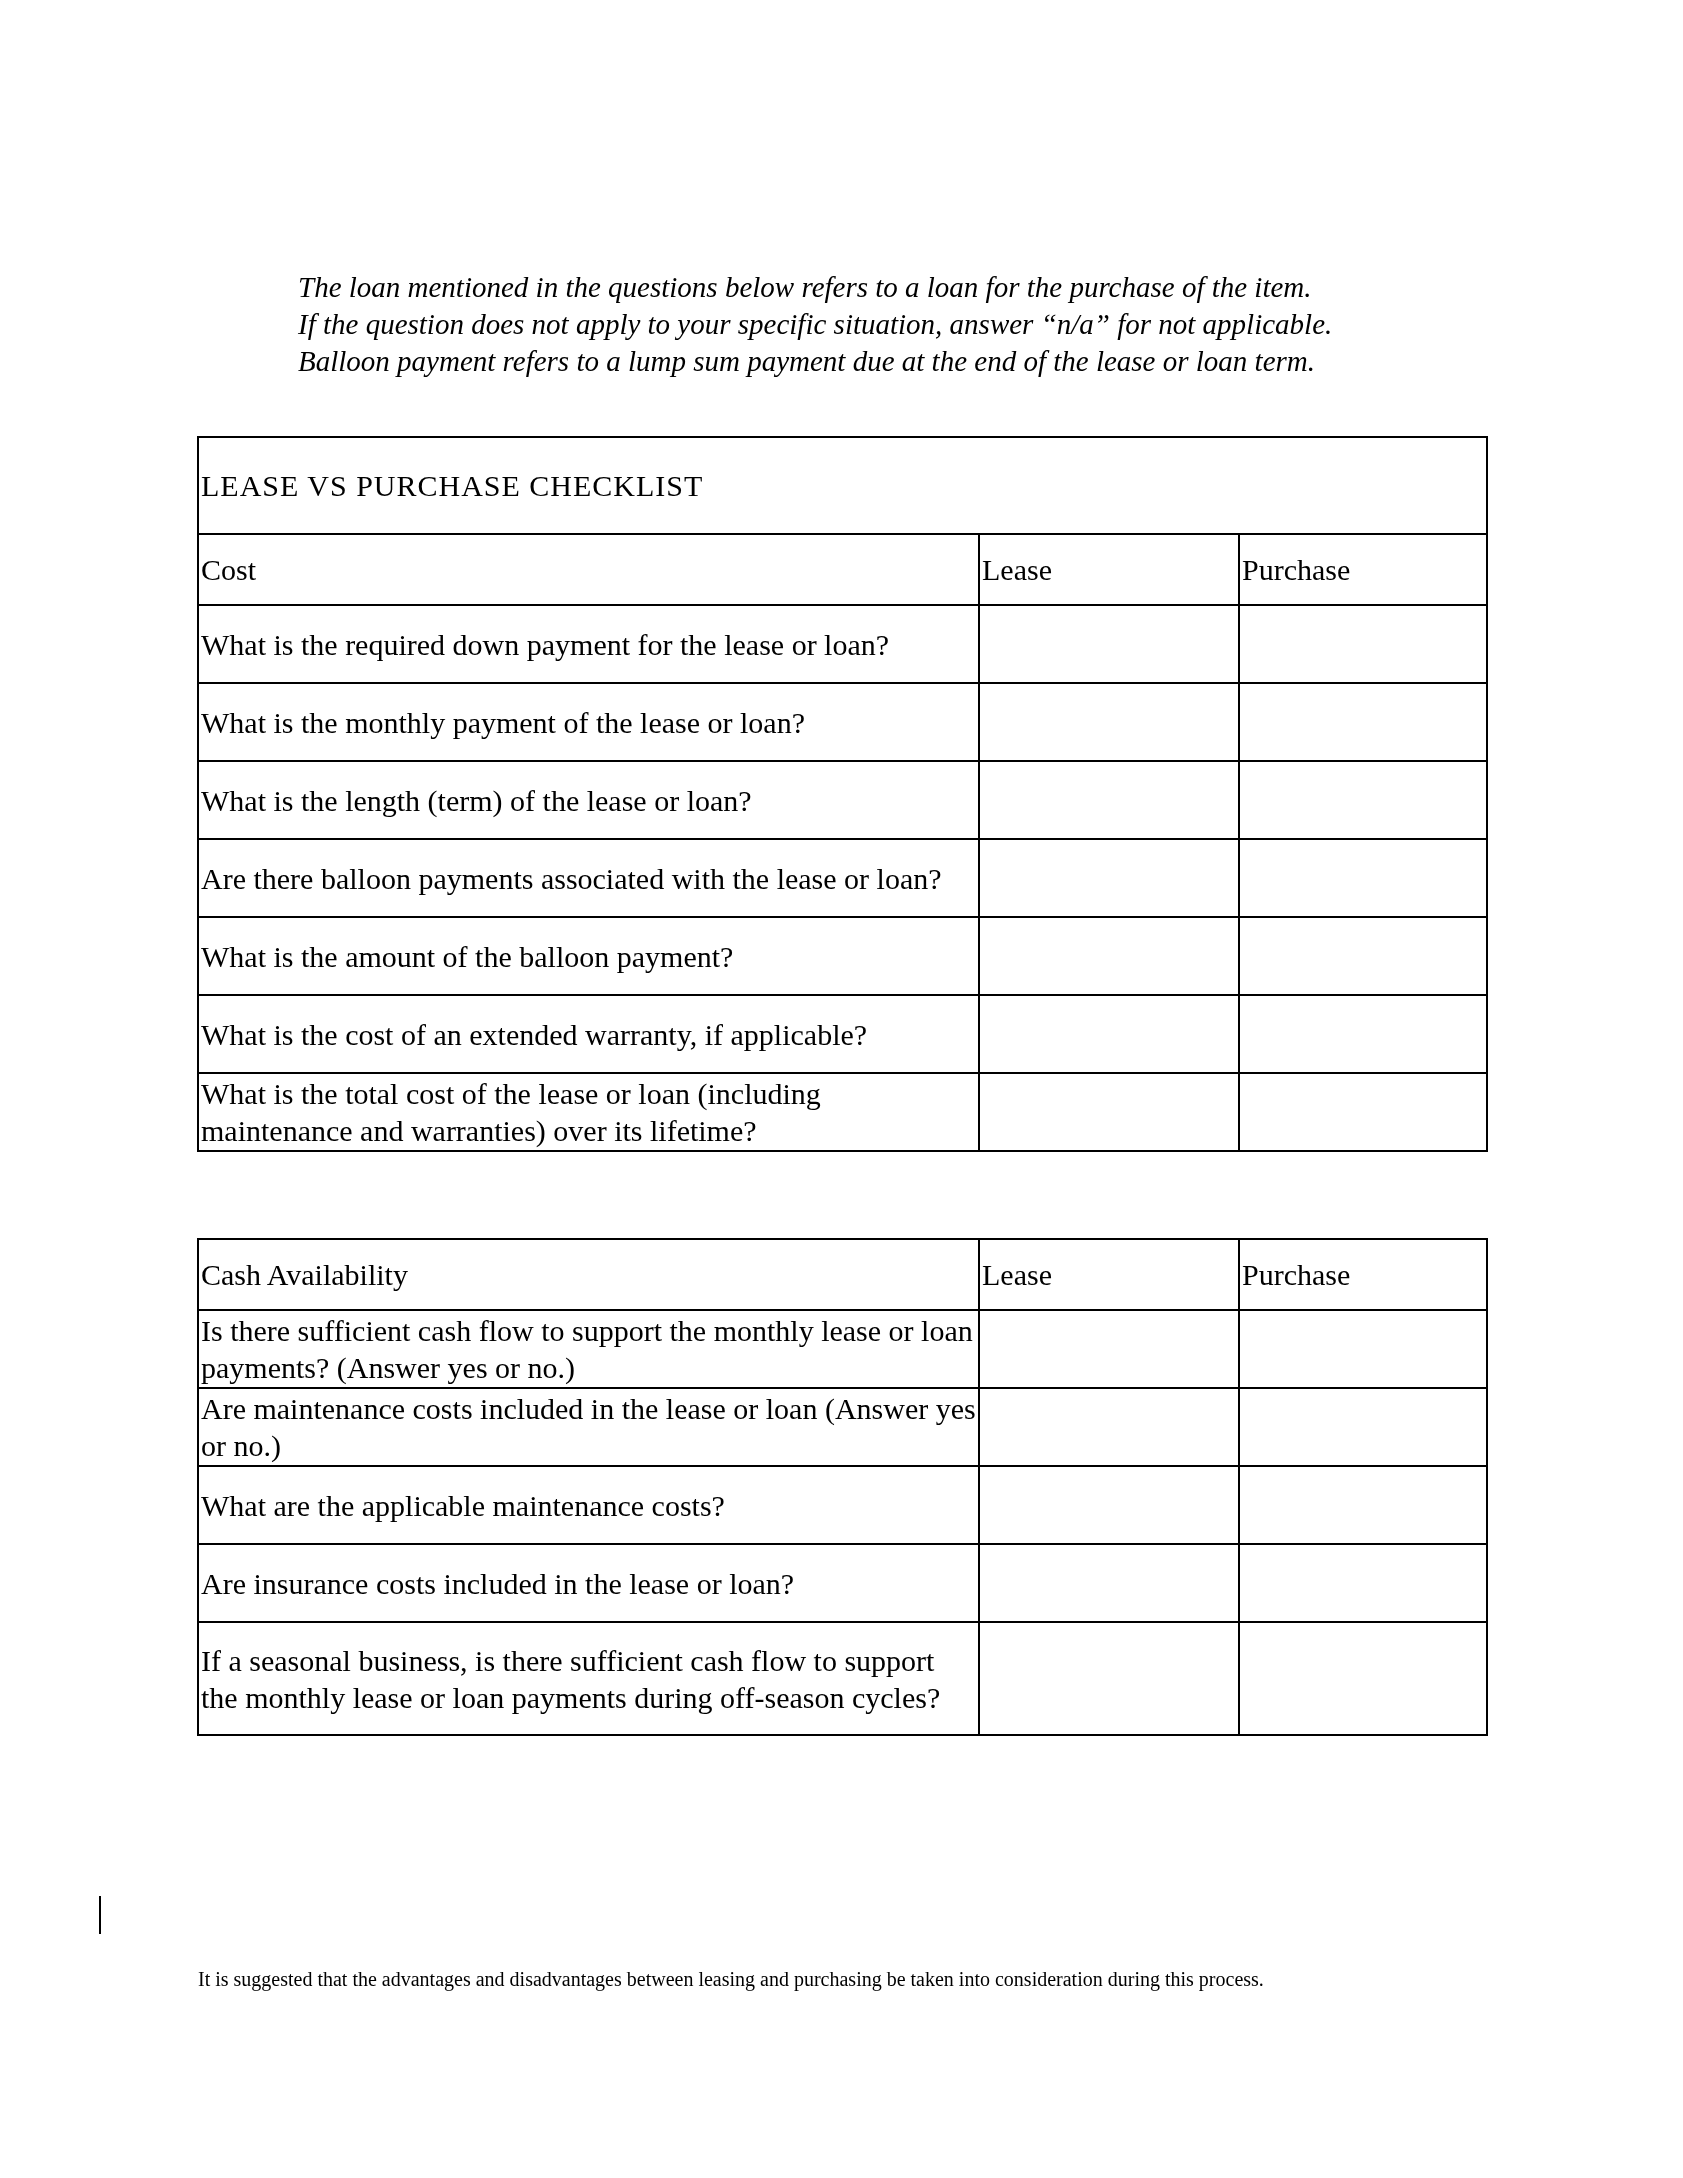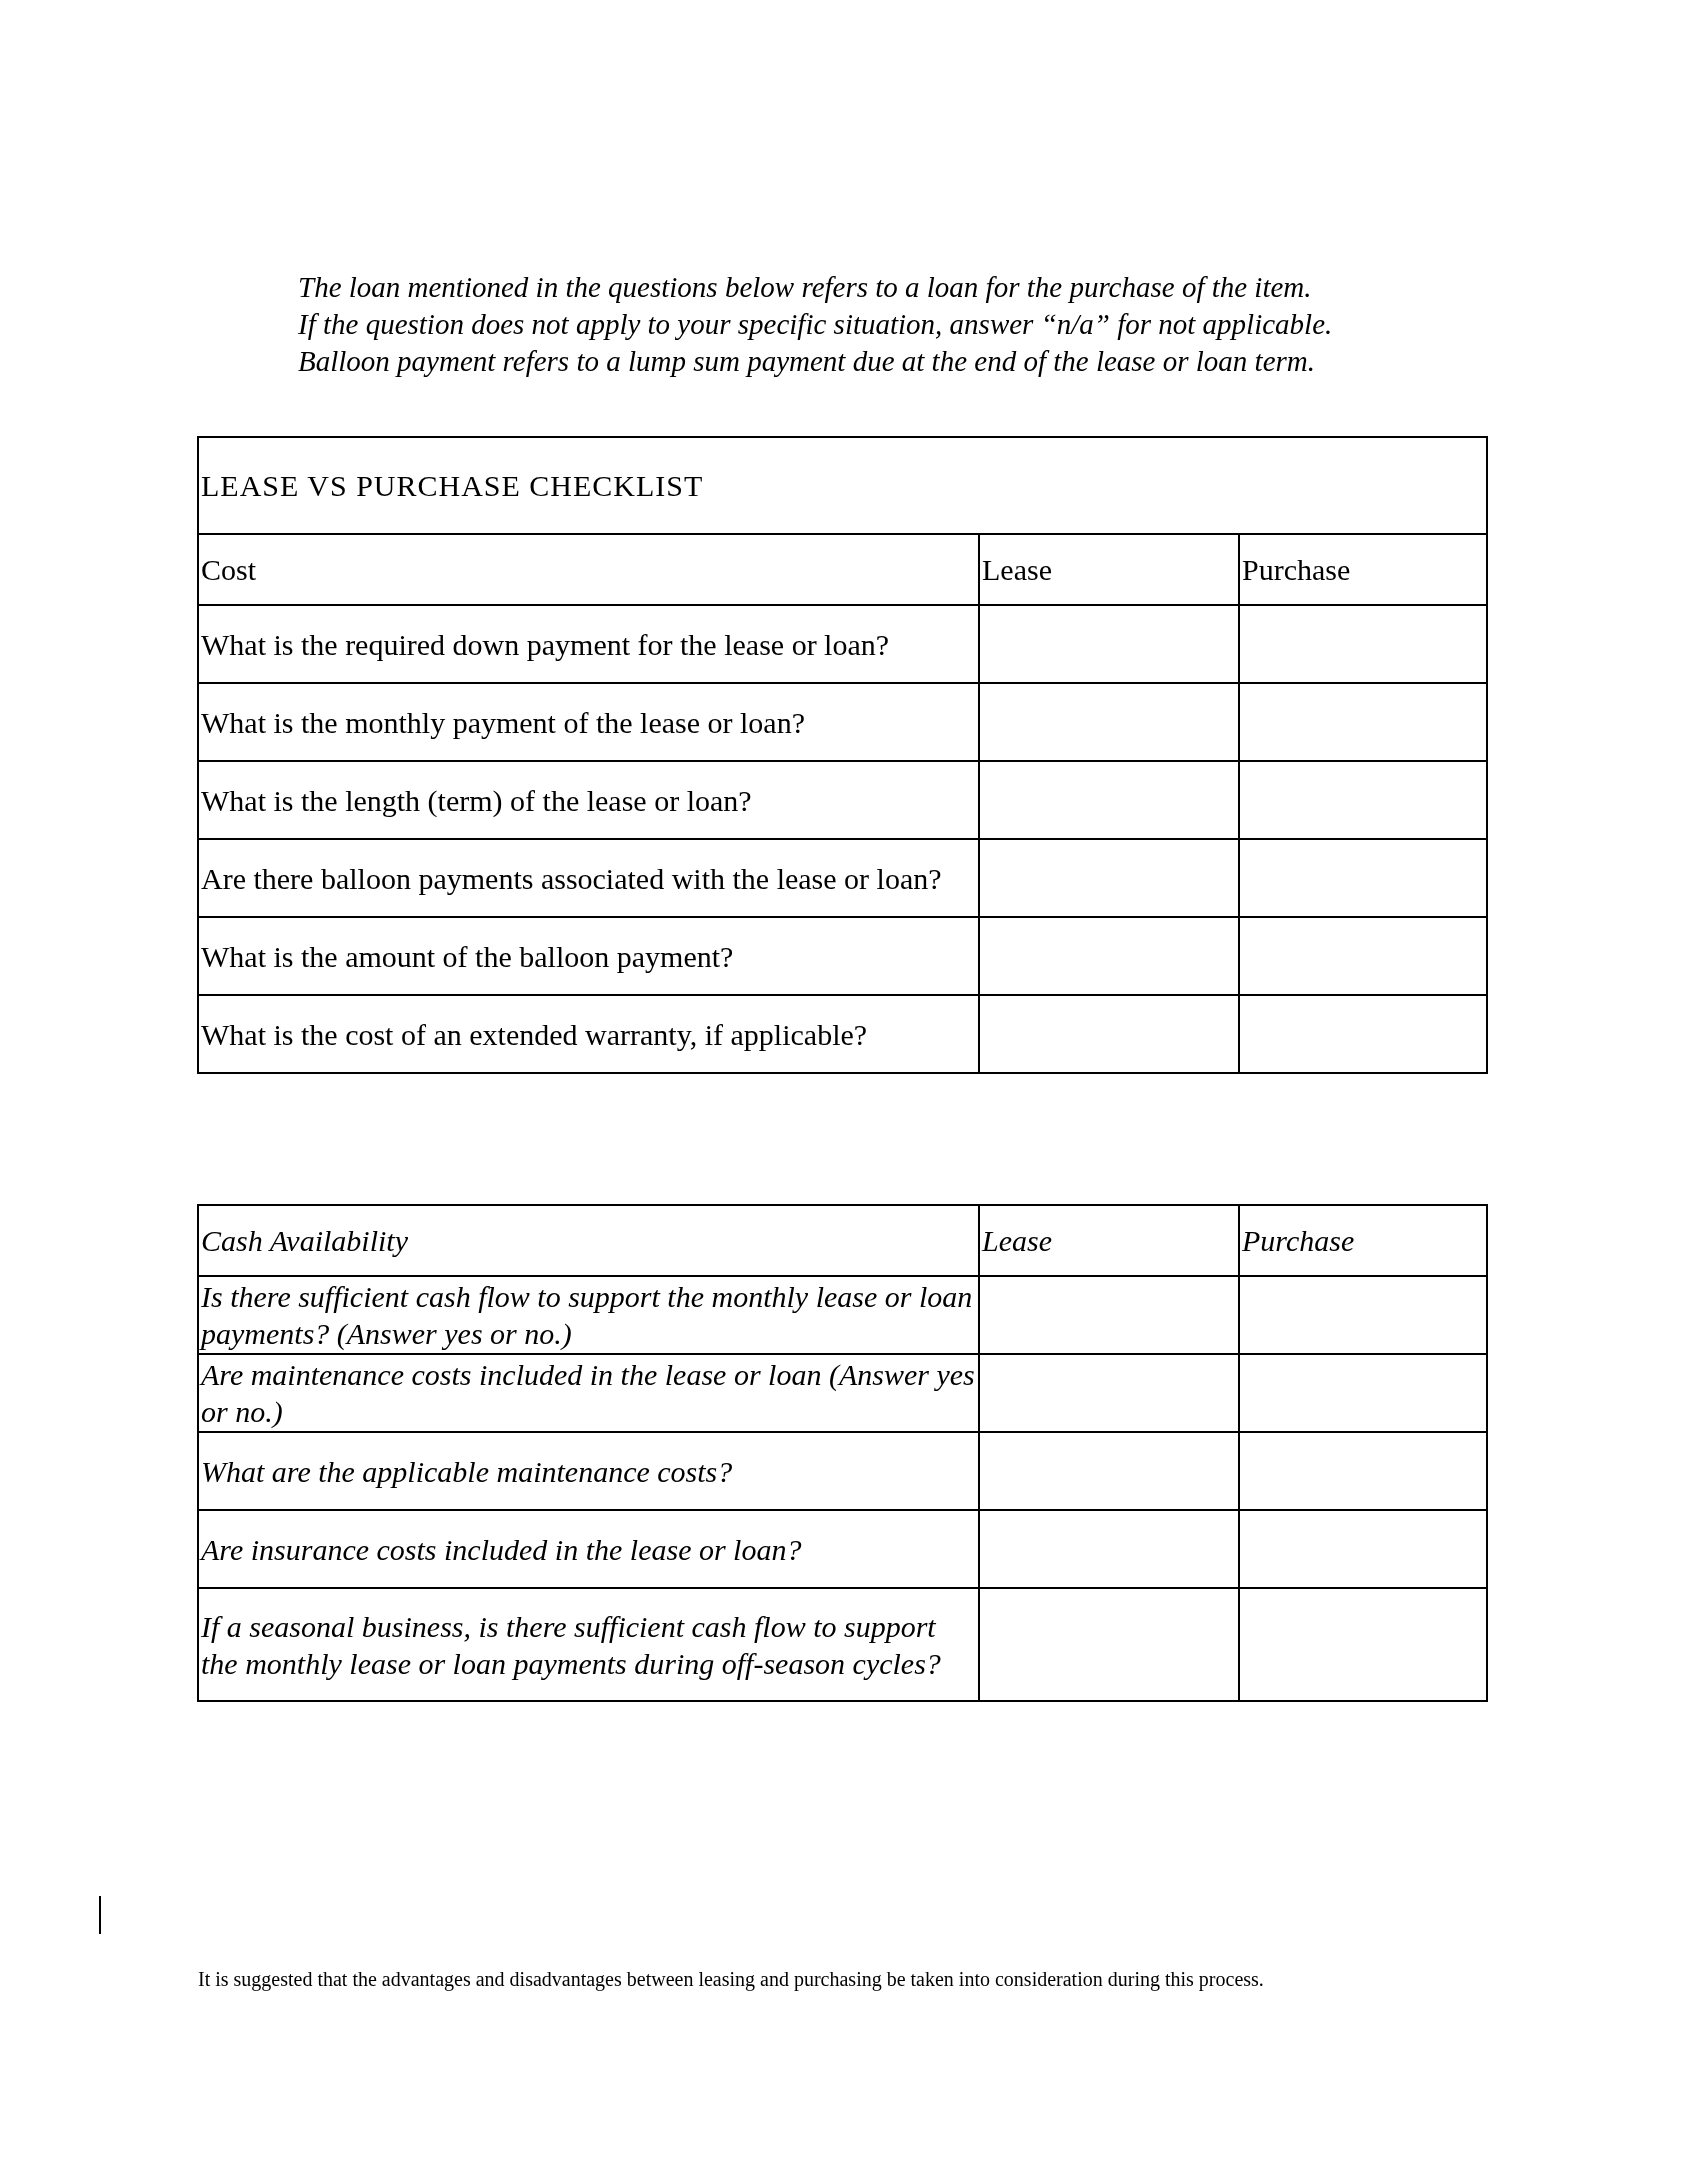--- a/index.html
+++ b/index.html
@@ -10,21 +10,21 @@
     table.chk td, table.chk th { border: 2px solid #000; padding: 0 0 0 2px; vertical-align: middle; text-align: left; font-size: 30px; line-height: 37px; font-weight: normal; }
     table.chk col.c1 { width: 781px; }
     table.chk col.c2 { width: 260px; }
     table.chk col.c3 { width: 248px; }
     .title-row td { height: 95px; text-align: center; font-weight: bold; font-size: 37px; letter-spacing: 1px; border-bottom-width: 3px; padding: 0; }
     .hdr-row th { height: 69px; font-weight: bold; font-size: 30px; }
     .hdr-row th { border-bottom-width: 3px; }
     .q-row td { height: 76px; }
     .q-row.tall td { height: 111px; }
     #t1 { top: 436px; }
-    #t2 { top: 1204px; font-style: italic; }
+    #t2 { top: 1238px; }
     .note { position: absolute; left: 198px; top: 1960px; width: 1307px; font-size: 20px; line-height: 38px; }
     .cursor { position: absolute; left: 99px; top: 1896px; width: 2px; height: 38px; background: #000; }
   </style>
 </head>
 <body>
 
 <div class="intro">
   <div>The loan mentioned in the questions below refers to a loan for the purchase of the item.</div>
   <div>If the question does not apply to your specific situation, answer “n/a” for not applicable.</div>
   <div>Balloon payment refers to a lump sum payment due at the end of the lease or loan term.</div>
@@ -68,20 +68,25 @@
   <tr class="q-row">
     <td>What is the amount of the balloon payment?</td>
     <td></td>
     <td></td>
   </tr>
   <tr class="q-row">
     <td>What is the cost of an extended warranty, if applicable?</td>
     <td></td>
     <td></td>
   </tr>
+  <tr class="q-row">
+    <td>What is the total cost of the lease or loan (including maintenance and warranties) over its lifetime?</td>
+    <td></td>
+    <td></td>
+  </tr>
 </tbody>
   </table>
 
 <table class="chk" id="t2">
   <colgroup>
       <col class="c1">
       <col class="c2">
       <col class="c3">
     </colgroup>
   <tbody>

